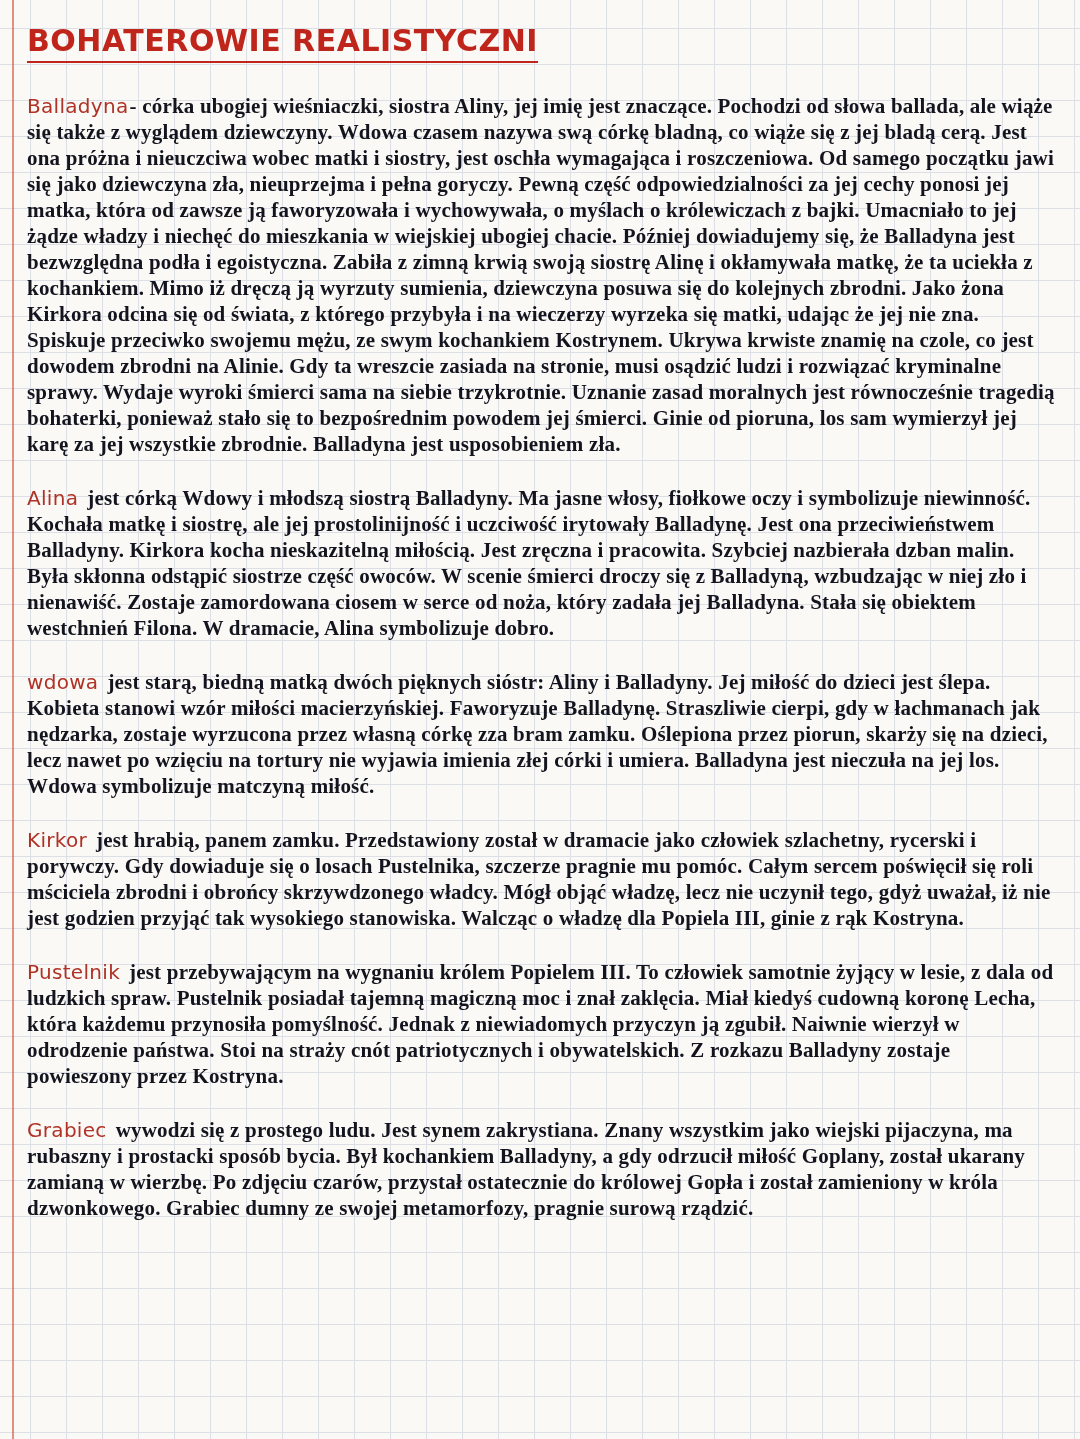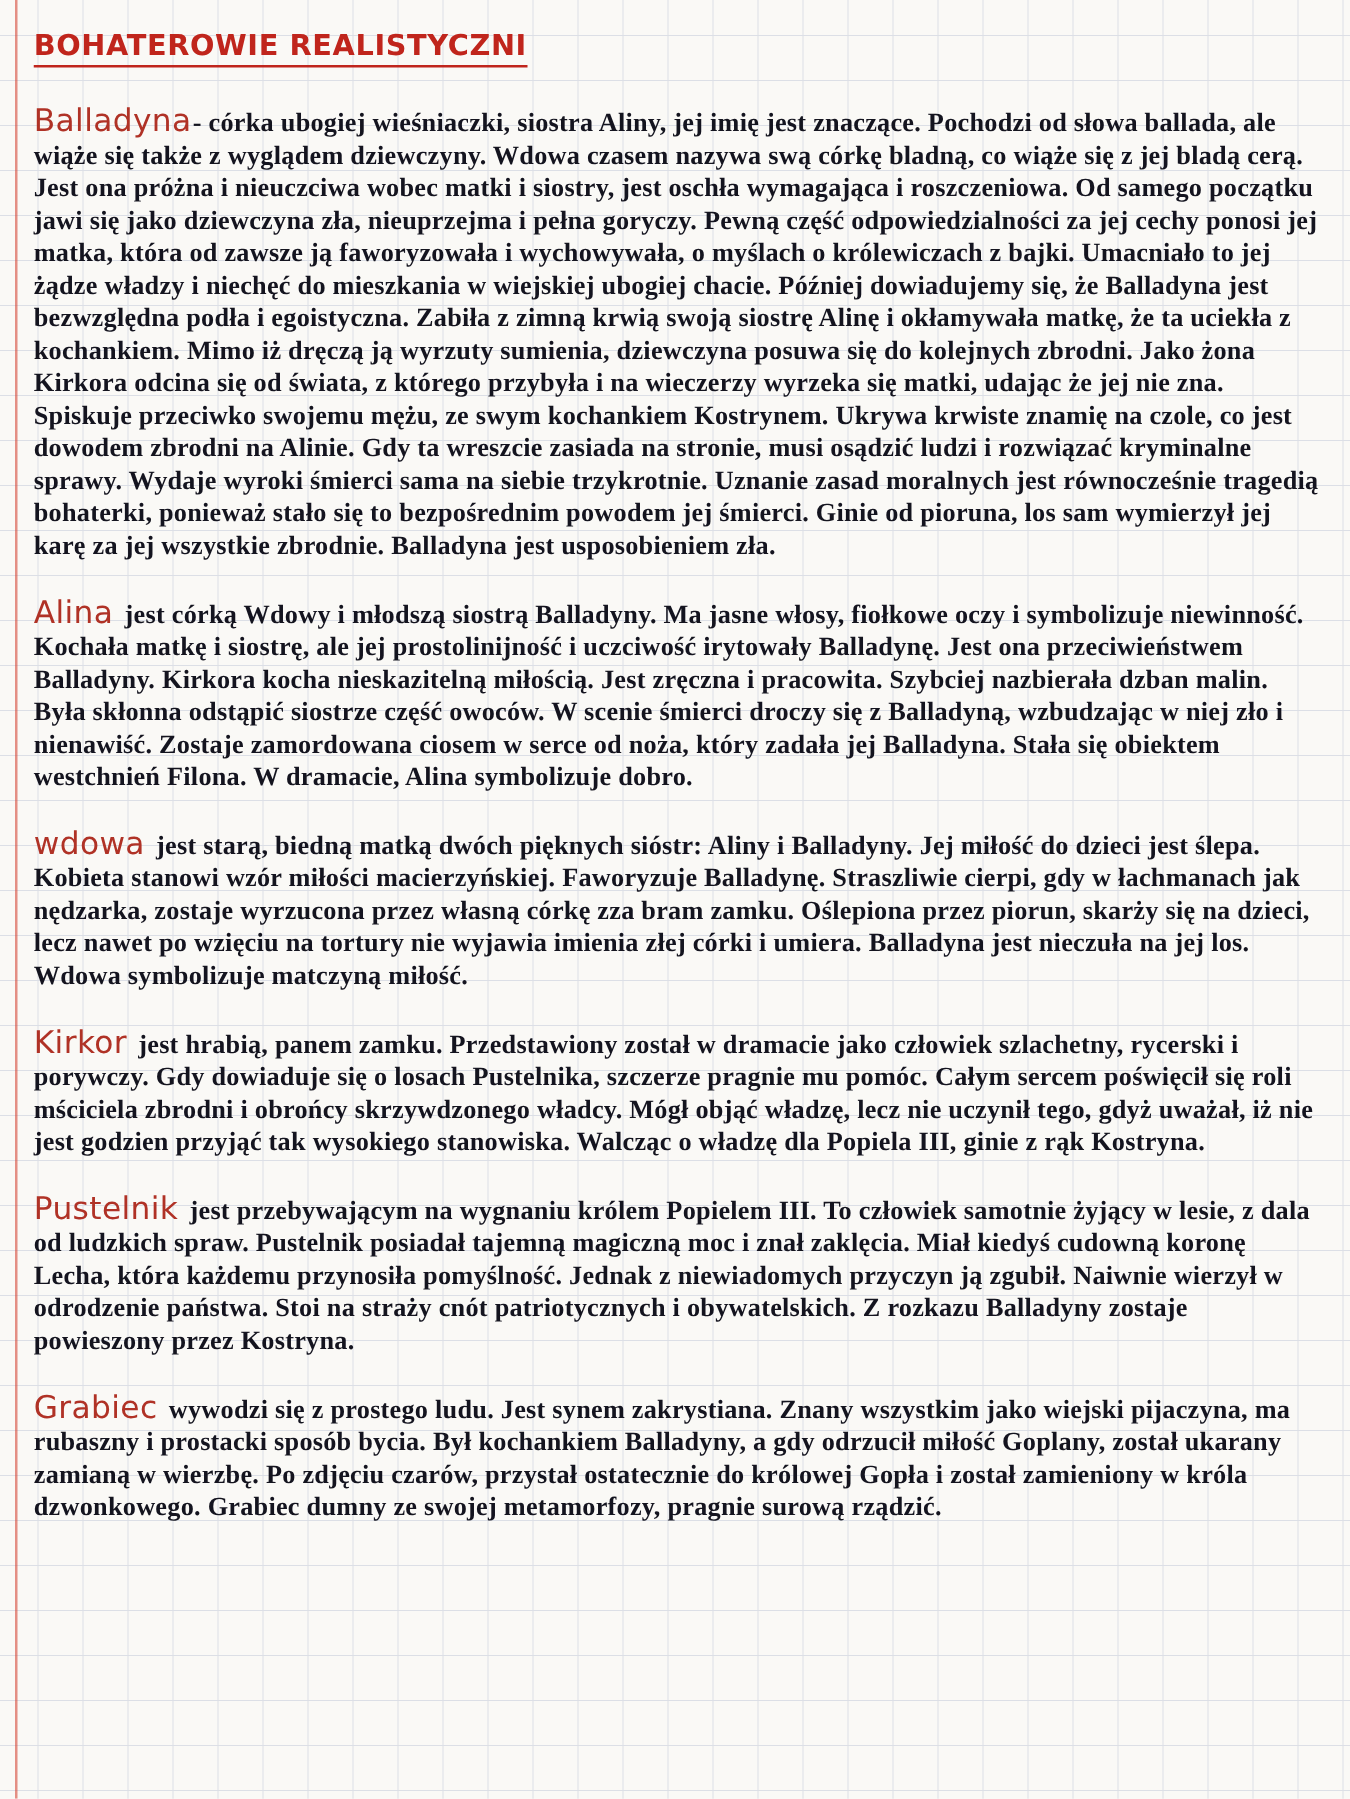--- a/index.html
+++ b/index.html
@@ -31,21 +31,21 @@
     top: 0;
     width: 2px;
     height: 100%;
     background: rgba(214, 72, 56, 0.6);
   }
   .title {
     display: inline-block;
     margin: 0 0 30px 0;
     font-family: "DejaVu Sans", sans-serif;
     font-weight: 700;
-    font-size: 23px;
+    font-size: 30px;
     letter-spacing: 0.5px;
     line-height: 1.15;
     color: #c0251c;
     border-bottom: 2px solid #c0251c;
     padding-bottom: 2px;
   }
   .title-wrap {
     margin: 0;
   }
   .para {
@@ -53,21 +53,21 @@
     font-size: 21px;
     line-height: 26px;
     font-weight: bold;
     letter-spacing: 0.2px;
     color: #14141f;
     text-align: left;
   }
   .char-name {
     font-family: "DejaVu Sans", sans-serif;
     font-weight: 400;
-    font-size: 25px;
+    font-size: 20px;
     color: #b03226;
     margin-right: 9px;
     letter-spacing: 0.3px;
     text-align: center;
   }
   .para.tight .char-name {
     margin-right: 1px;
   }
 </style>
 </head>

